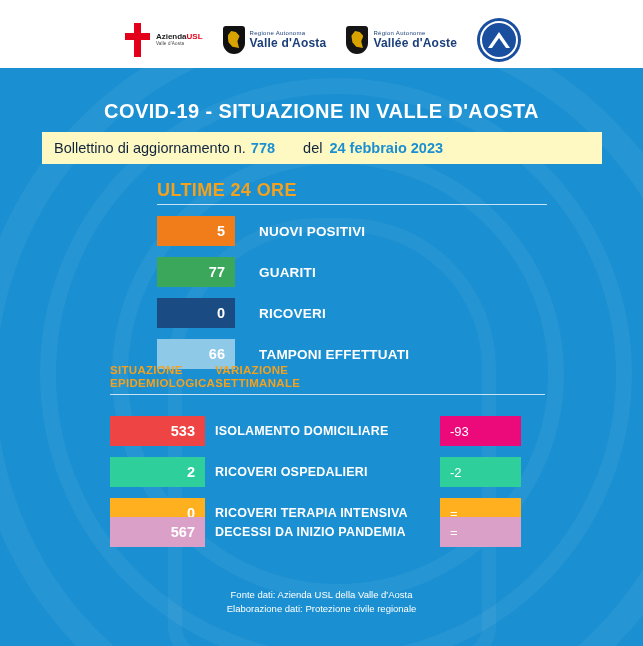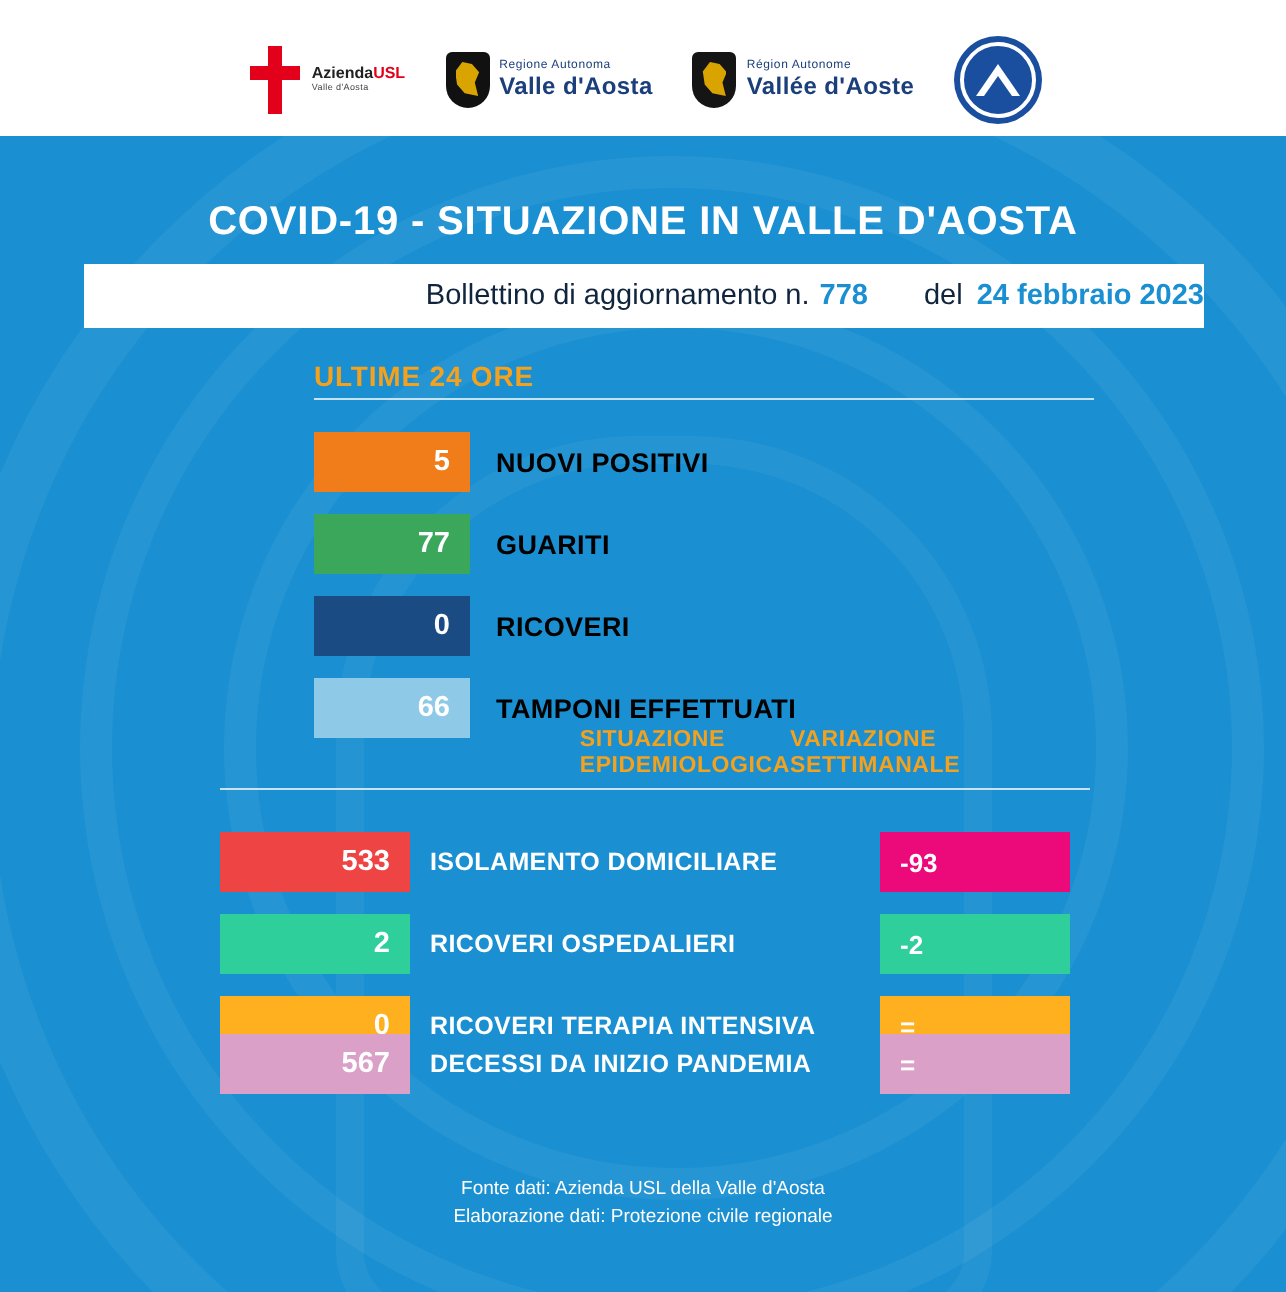--- a/index.html
+++ b/index.html
@@ -164,44 +164,43 @@
     font-weight: bold;
     letter-spacing: .4px;
   }
 
   .bulletin {
     position: absolute;
     top: 64px;
     left: 42px;
     width: 560px;
     height: 32px;
-    background: #ffffff;
+    background: #fef9c3;
     display: flex;
     align-items: center;
     padding-left: 12px;
     box-sizing: border-box;
     font-size: 14.5px;
     color: #10243d;
-    justify-content: flex-end;
   }
   .bulletin .num { color: #1a8fd1; font-weight: bold; margin-left: 5px; }
   .bulletin .del { margin-left: 28px; color: #10243d; }
   .bulletin .date { color: #1a8fd1; font-weight: bold; margin-left: 7px; }
 
   
   .sec-24 {
     position: absolute;
     top: 112px;
     left: 157px;
     width: 390px;
   }
   .sec-24 .label {
     color: #f4a11d;
     font-weight: bold;
-    font-size: 14px;
+    font-size: 18px;
     letter-spacing: .4px;
   }
   .sec-24 .rule {
     margin-top: 3px;
     height: 1px;
     background: rgba(255,255,255,0.75);
   }
 
   
   .row24 {
@@ -216,37 +215,37 @@
     display: flex;
     align-items: center;
     justify-content: flex-end;
     padding-right: 10px;
     box-sizing: border-box;
     color: #ffffff;
     font-size: 14.5px;
     font-weight: bold;
   }
   .row24 .rlabel {
-    margin-left: 13px;
-    color: #000000;
+    margin-left: 24px;
+    color: #ffffff;
     font-size: 13.5px;
     font-weight: bold;
     letter-spacing: .2px;
   }
 
   
   .sec-epi {
     position: absolute;
     top: 296px;
     left: 110px;
     width: 435px;
   }
   .sec-epi .cols {
     display: flex;
-    justify-content: flex-end;
+    justify-content: flex-start;
   }
   .sec-epi .col-a,
   .sec-epi .col-b {
     color: #f4a11d;
     font-weight: bold;
     font-size: 11.5px;
     line-height: 1.12;
     letter-spacing: .3px;
   }
   .sec-epi .col-b { width: 150px; }
@@ -276,29 +275,29 @@
   }
   .rowepi .elabel {
     width: 225px;
     margin-left: 10px;
     color: #ffffff;
     font-size: 12.5px;
     font-weight: bold;
     letter-spacing: .2px;
   }
   .rowepi .var {
-    width: 95px;
+    width: 81px;
     height: 30px;
     display: flex;
     align-items: center;
     padding-left: 10px;
     box-sizing: border-box;
     color: #ffffff;
     font-size: 13px;
-    font-weight: bold;
+    font-weight: normal;
   }
 
   .footer {
     position: absolute;
     bottom: 30px;
     left: 0;
     width: 643px;
     text-align: center;
     color: #ffffff;
     font-size: 9.5px;

